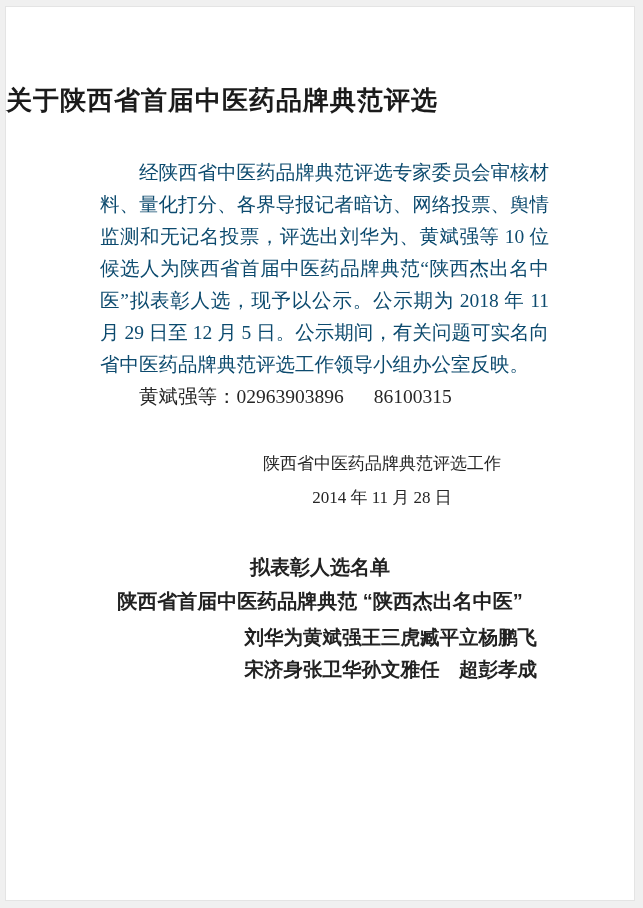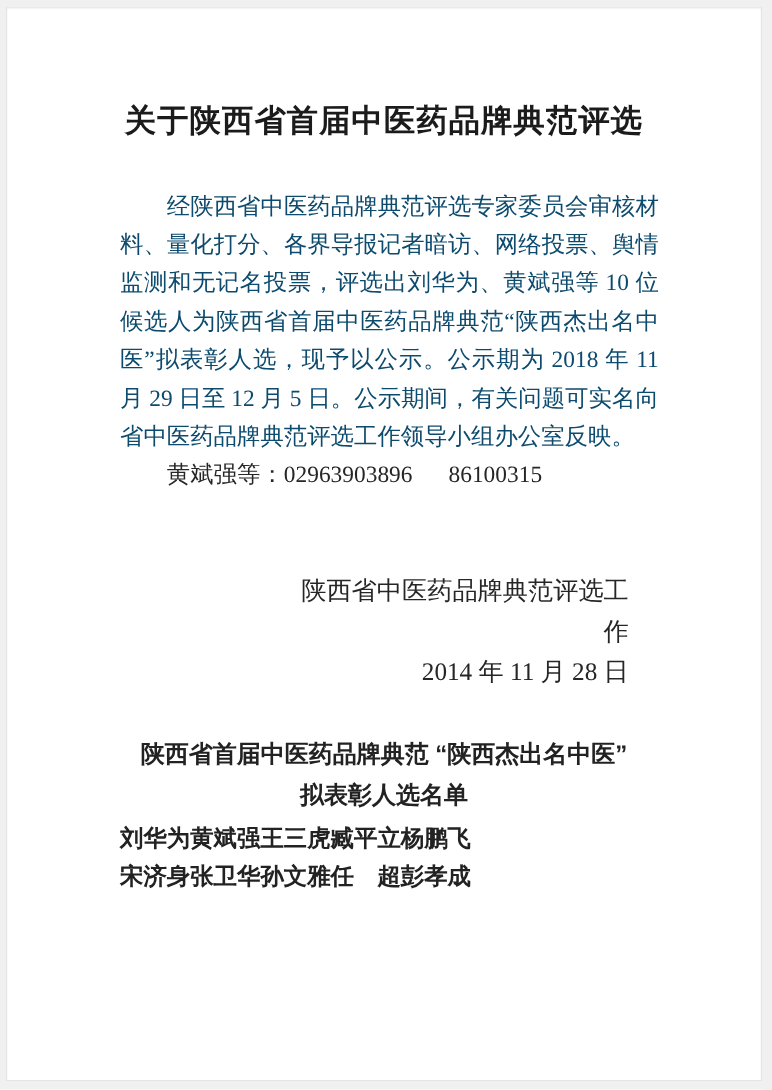--- a/index.html
+++ b/index.html
@@ -20,21 +20,20 @@
     left: 5px;
     top: 6px;
     width: 630px;
     height: 895px;
     box-sizing: border-box;
     background: #ffffff;
     border: 1px solid #e4e4e4;
   }
   .title {
     margin: 74px 0 0 0;
-    text-align: center;
     font-family: "Liberation Serif", "DejaVu Serif", serif;
     font-weight: 700;
     font-size: 26px;
     line-height: 40px;
     color: #1b1b1b;
     letter-spacing: 1px;
   }
   .title-line { display: block; }
   .body-para {
     margin: 36px 85px 0 94px;
@@ -47,24 +46,24 @@
   .contact {
     margin: 0 85px 0 94px;
     font-size: 19.5px;
     line-height: 32px;
     text-indent: 2em;
     color: #262626;
     white-space: nowrap;
   }
   .phone-2 { margin-left: 30px; }
   .signature {
-    margin: 62px 0 0 234px;
+    margin: 34px 0 0 234px;
     width: 284px;
-    text-align: right;
-    font-size: 21px;
+    text-align: center;
+    font-size: 17px;
     line-height: 34px;
     color: #262626;
   }
   .list-heading {
     margin: 35px 0 0 0;
     text-align: center;
     font-family: "Liberation Sans", "DejaVu Sans", sans-serif;
     font-weight: 700;
     font-size: 20px;
     line-height: 34px;
@@ -74,21 +73,21 @@
     margin: 3px 0 0 0;
     padding: 0 97px 0 94px;
     font-family: "Liberation Sans", "DejaVu Sans", sans-serif;
     font-weight: 700;
     font-size: 19.5px;
     line-height: 32px;
     color: #222222;
   }
   .names-row {
     display: flex;
-    justify-content: flex-start;
+    justify-content: flex-end;
   }
 </style>
 </head>
 <body>
 
 <div class="page">
 
   <h1 class="title">
     <span class="title-line">关于陕西省首届中医药品牌典范评选</span>
   </h1>
@@ -96,22 +95,22 @@
   <p class="body-para">经陕西省中医药品牌典范评选专家委员会审核材料、量化打分、各界导报记者暗访、网络投票、舆情监测和无记名投票，评选出刘华为、黄斌强等 10 位候选人为陕西省首届中医药品牌典范“陕西杰出名中医”拟表彰人选，现予以公示。公示期为 2018 年 11 月 29 日至 12 月 5 日。公示期间，有关问题可实名向省中医药品牌典范评选工作领导小组办公室反映。</p>
 
   <div class="contact"><span>黄斌强等：</span><span>02963903896</span><span class="phone-2">86100315</span></div>
 
   <div class="signature">
     <div>陕西省中医药品牌典范评选工作</div>
     <div>2014 年 11 月 28 日</div>
   </div>
 
   <div class="list-heading">
+    <div>拟表彰人选名单</div>
     <div>陕西省首届中医药品牌典范 “陕西杰出名中医”</div>
-    <div>拟表彰人选名单</div>
   </div>
 
   <div class="names">
     <div class="names-row">
       <span>刘华为</span>
       <span>黄斌强</span>
       <span>王三虎</span>
       <span>臧平立</span>
       <span>杨鹏飞</span>
     </div>

